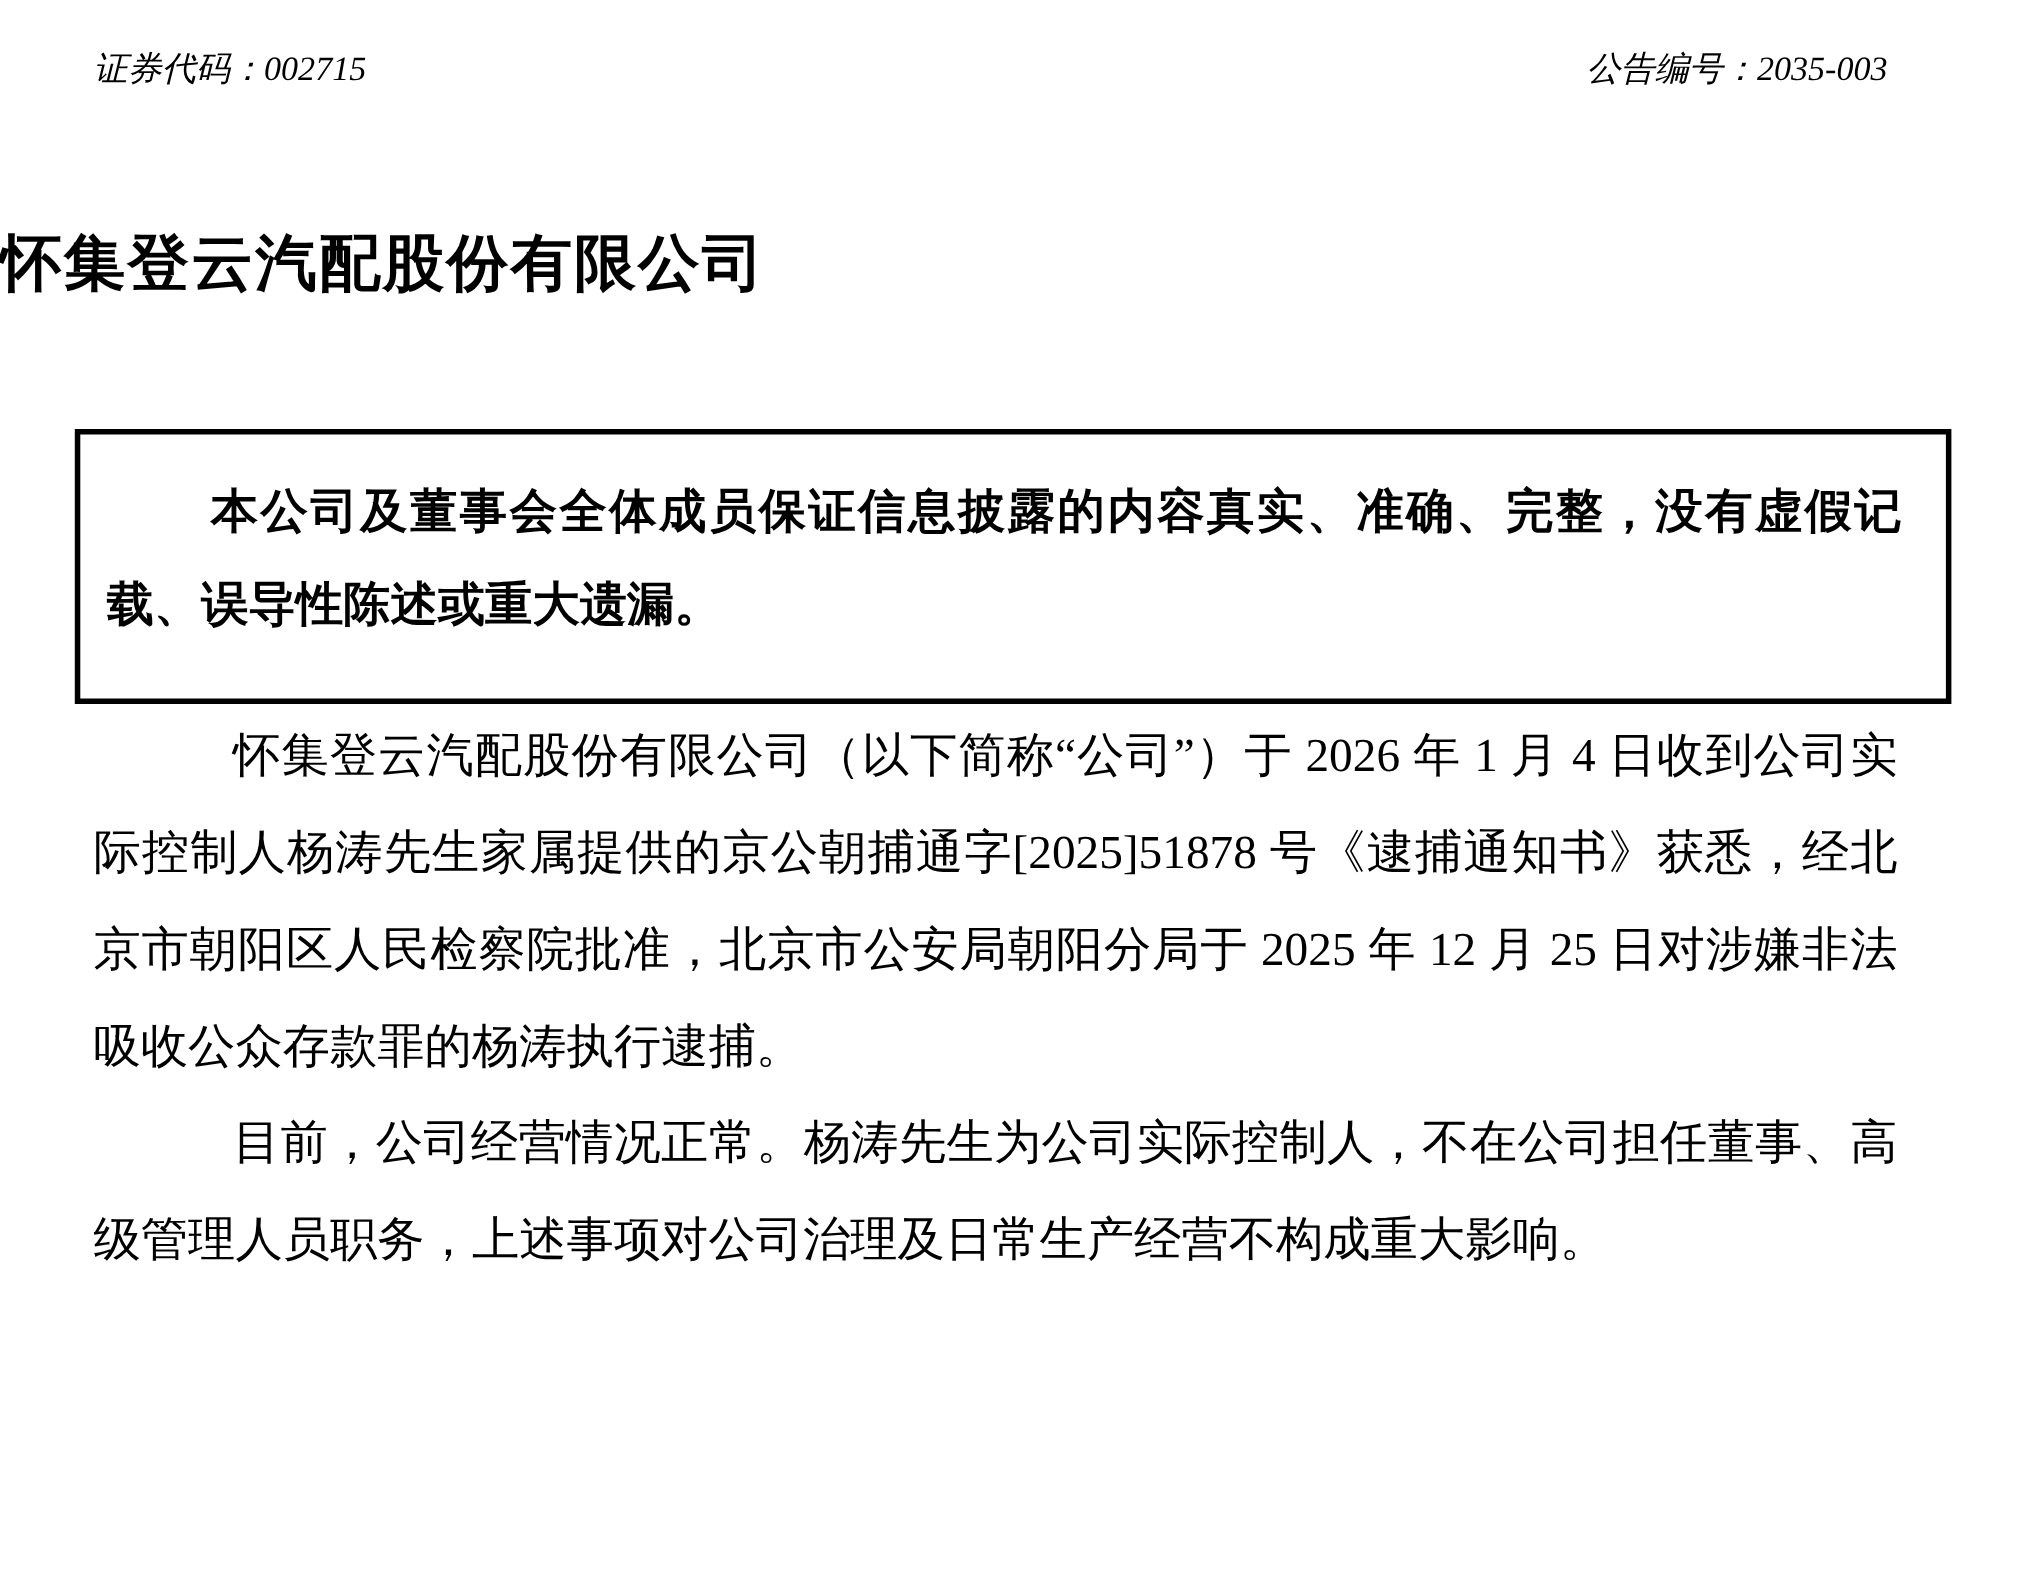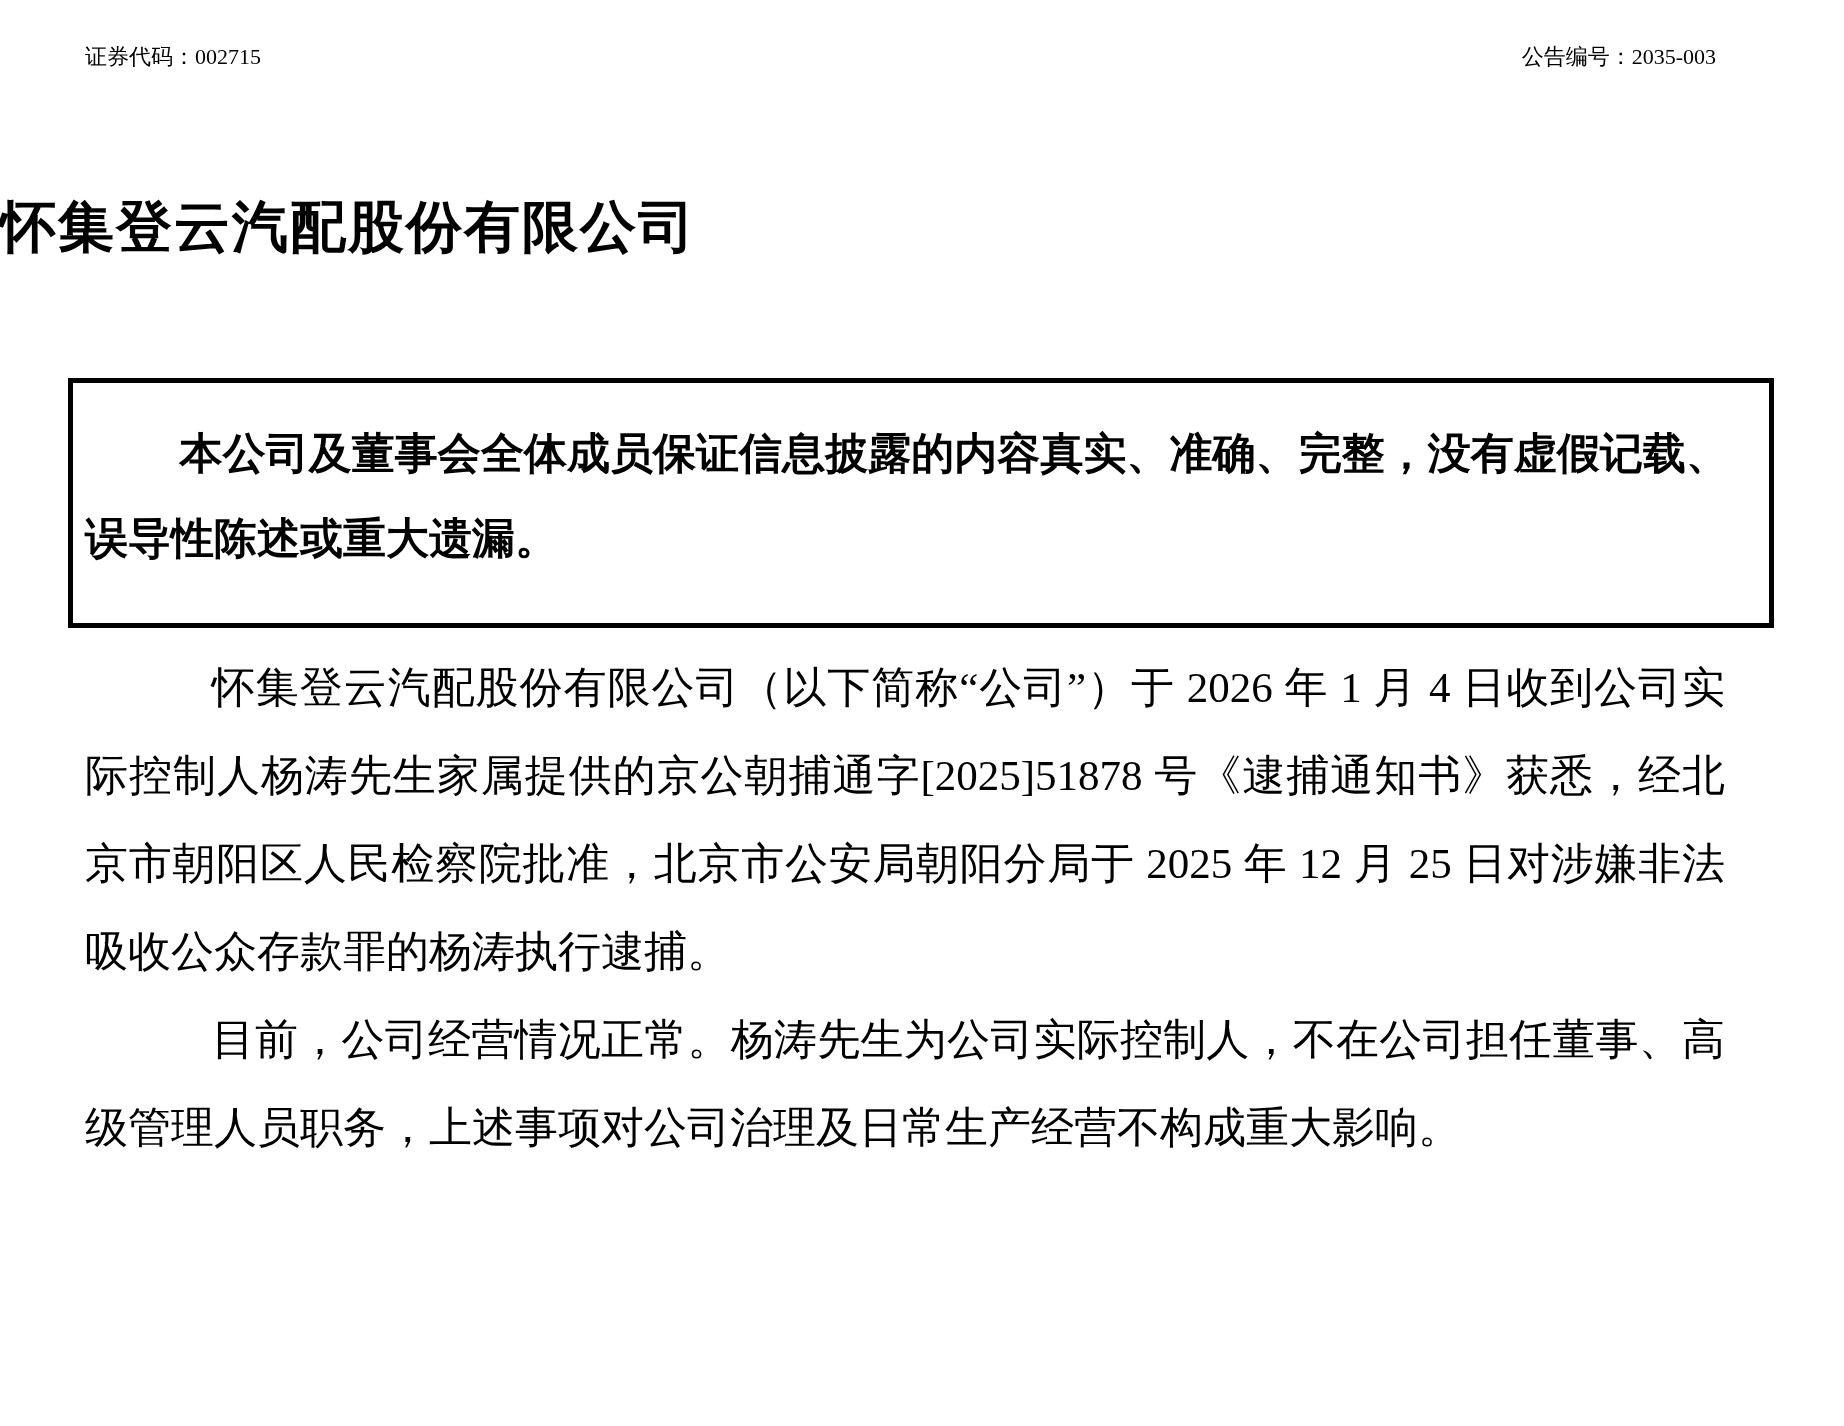--- a/index.html
+++ b/index.html
@@ -16,41 +16,42 @@
     color: #000000;
     font-family: "Liberation Serif", "DejaVu Serif", serif;
     box-sizing: border-box;
     overflow: hidden;
   }
   .header-row {
     display: flex;
     justify-content: space-between;
     align-items: flex-start;
     padding: 42px 128px 0 85px;
-    font-size: 22px;
+    font-size: 31px;
     white-space: nowrap;
+    font-style: italic;
   }
   .doc-title {
     margin: 118px 0 0 0;
     font-size: 56px;
     font-weight: bold;
     letter-spacing: 2px;
   }
   .doc-subtitle {
     margin: 58px 0 0 0;
     text-align: center;
     font-size: 56px;
     font-weight: bold;
     letter-spacing: 2px;
   }
   .disclaimer-box {
     box-sizing: border-box;
-    margin: 112px 70px 16px 68px;
+    margin: 112px 70px 4px 68px;
     border: 5px solid #000000;
-    padding: 28px 40px 42px 12px;
+    padding: 28px 40px 42px 24px;
     font-size: 43px;
     font-weight: bold;
     line-height: 85px;
     text-align: justify;
     text-indent: 2.2em;
   }
   .body-text {
     margin: 0 119px 0 85px;
     font-size: 43px;
     line-height: 88px;

